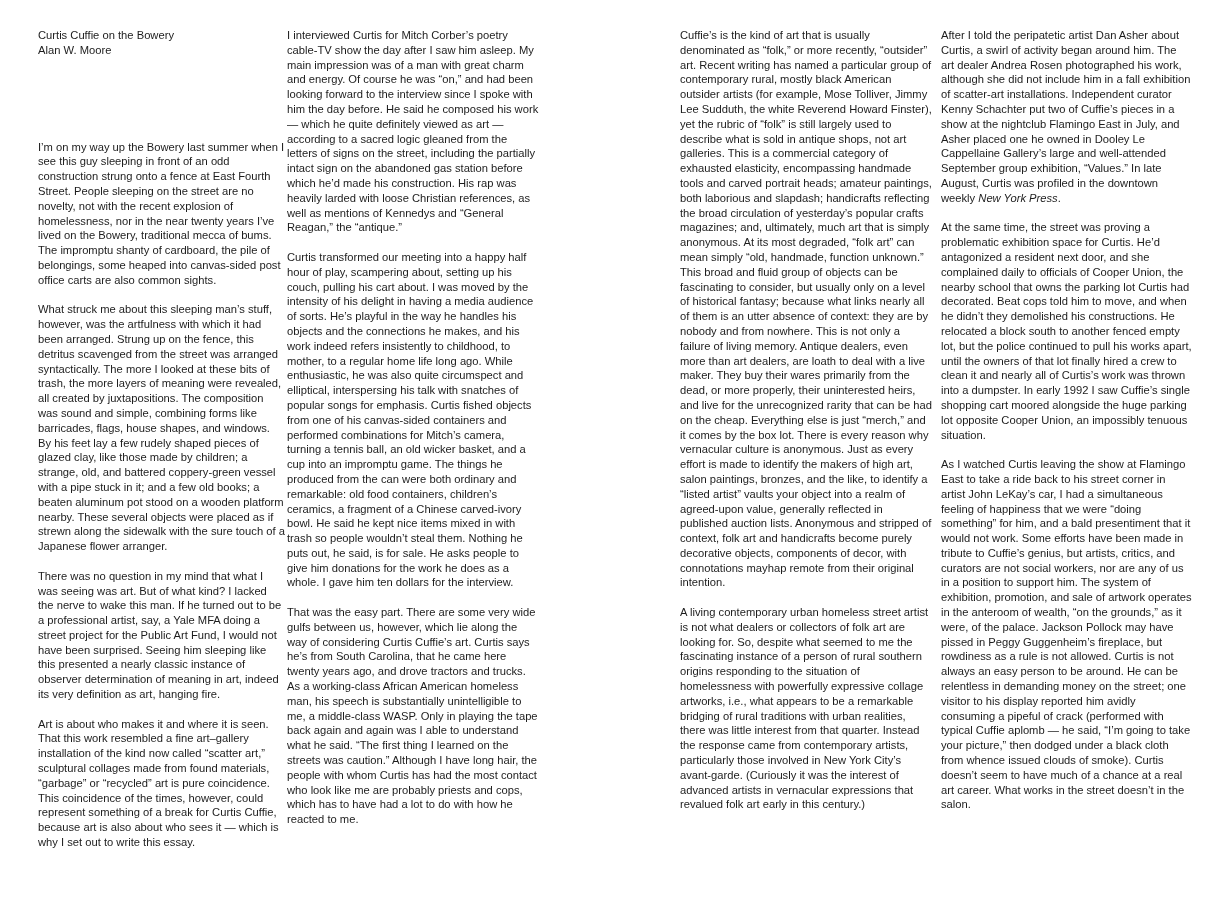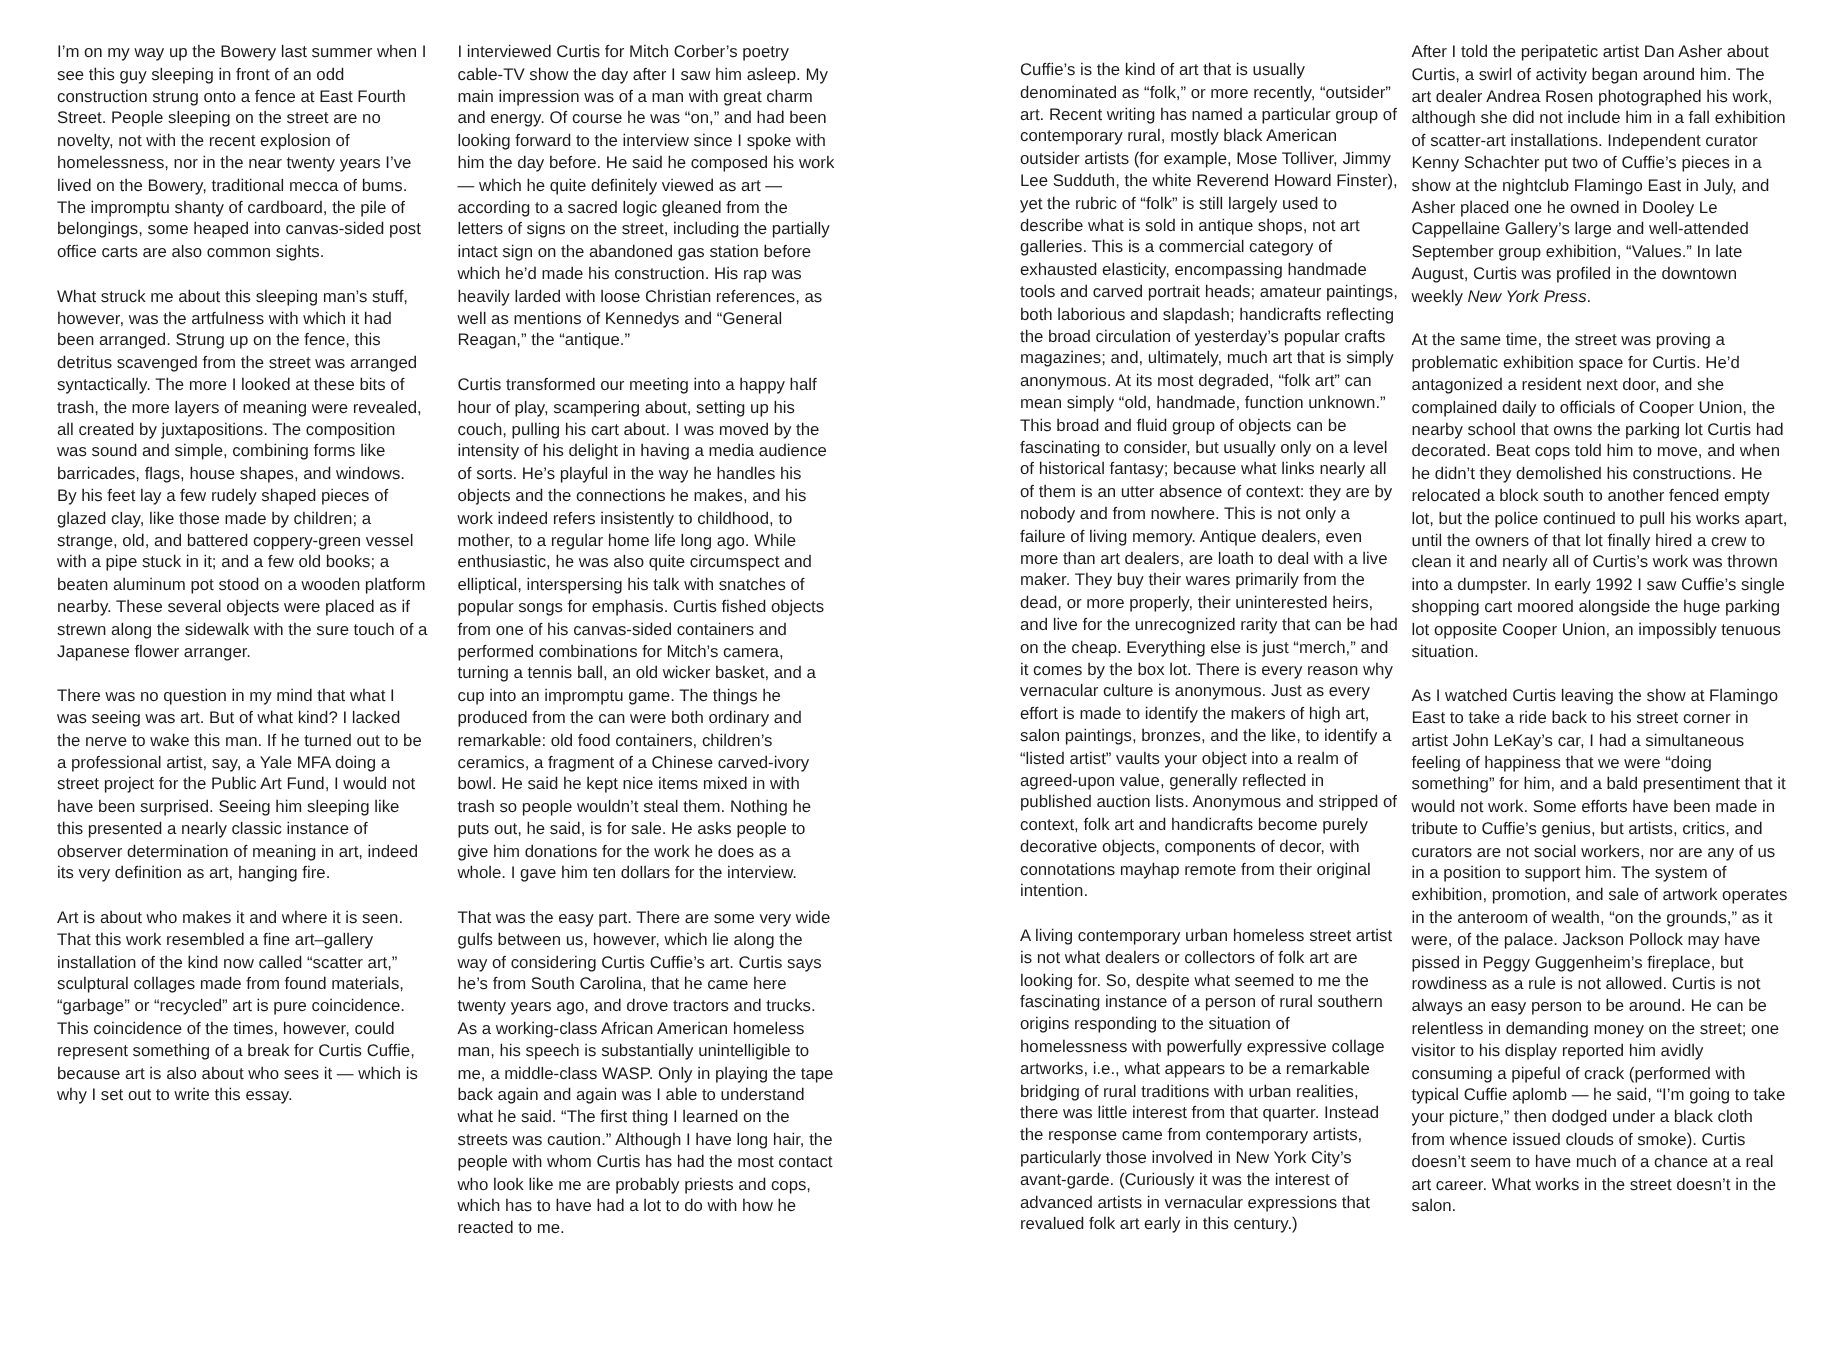--- a/index.html
+++ b/index.html
@@ -15,35 +15,39 @@
     position: relative;
   }
   .column {
     position: absolute;
     top: 28px;
     font-size: 11.2px;
     line-height: 14.8px;
     text-align: left;
   }
   .col-1 { left: 38px;  width: 247px; }
-  .col-2 { left: 305px; width: 252px; }
-  .col-3 { left: 680px; width: 252px; margin-top: 12px; }
+  .col-2 { left: 287px; width: 252px; }
+  .col-3 { left: 680px; width: 252px; }
   .col-4 { left: 941px; width: 251px; }
   .essay-header { margin-bottom: 82px; }
   .essay-header div { white-space: nowrap; }
   .paras p { margin: 0 0 14.8px 0; }
   .paras p:last-child { margin-bottom: 0; }
   em { font-style: italic; text-align: center; }
 </style>
 </head>
 <body>
 
 <div>
 
   <div class="column col-1">
+    <div class="essay-header">
+      <div>Curtis Cuffie on the Bowery</div>
+      <div>Alan W. Moore</div>
+    </div>
     <div class="paras">
         <p>I’m on my way up the Bowery last summer when I see this guy sleeping in front of an odd construction strung onto a fence at East Fourth Street. People sleeping on the street are no novelty, not with the recent explosion of homelessness, nor in the near twenty years I’ve lived on the Bowery, traditional mecca of bums. The impromptu shanty of cardboard, the pile of belongings, some heaped into canvas-sided post office carts are also common sights.</p>
         <p>What struck me about this sleeping man’s stuff, however, was the artfulness with which it had been arranged. Strung up on the fence, this detritus scavenged from the street was arranged syntactically. The more I looked at these bits of trash, the more layers of meaning were revealed, all created by juxtapositions. The composition was sound and simple, combining forms like barricades, flags, house shapes, and windows. By his feet lay a few rudely shaped pieces of glazed clay, like those made by children; a strange, old, and battered coppery-green vessel with a pipe stuck in it; and a few old books; a beaten aluminum pot stood on a wooden platform nearby. These several objects were placed as if strewn along the sidewalk with the sure touch of a Japanese flower arranger.</p>
         <p>There was no question in my mind that what I was seeing was art. But of what kind? I lacked the nerve to wake this man. If he turned out to be a professional artist, say, a Yale MFA doing a street project for the Public Art Fund, I would not have been surprised. Seeing him sleeping like this presented a nearly classic instance of observer determination of meaning in art, indeed its very definition as art, hanging fire.</p>
         <p>Art is about who makes it and where it is seen. That this work resembled a fine art–gallery installation of the kind now called “scatter art,” sculptural collages made from found materials, “garbage” or “recycled” art is pure coincidence. This coincidence of the times, however, could represent something of a break for Curtis Cuffie, because art is also about who sees it — which is why I set out to write this essay.</p>
       </div>
   </div>
 
   <div class="column col-2">
     <div class="paras">

